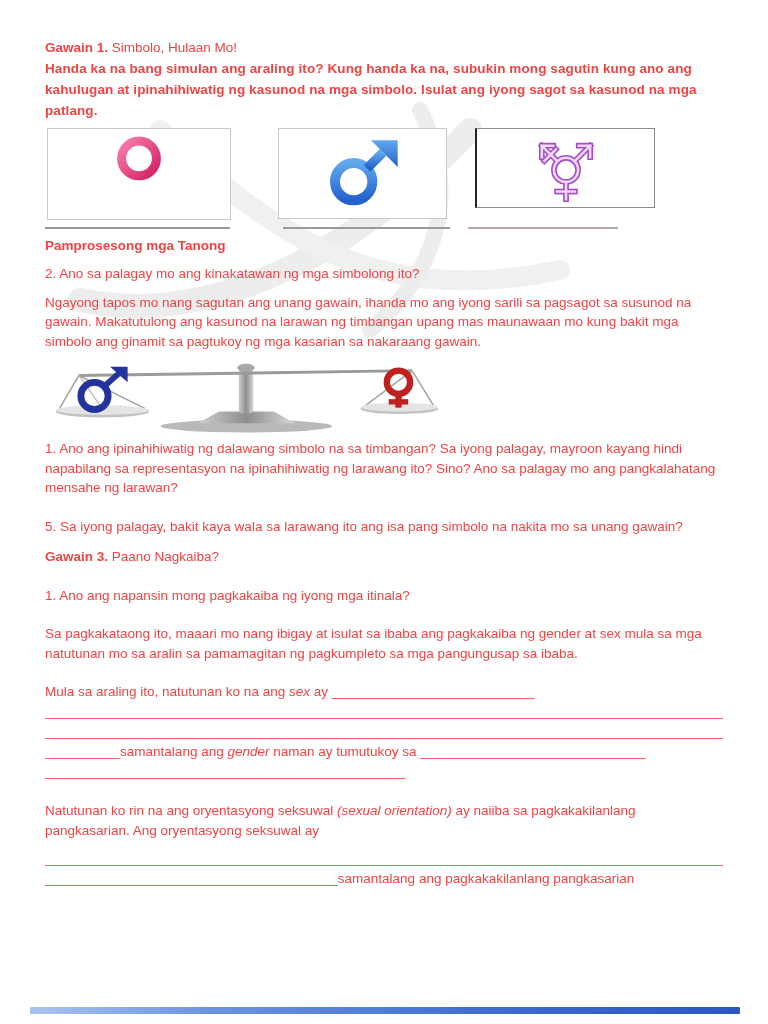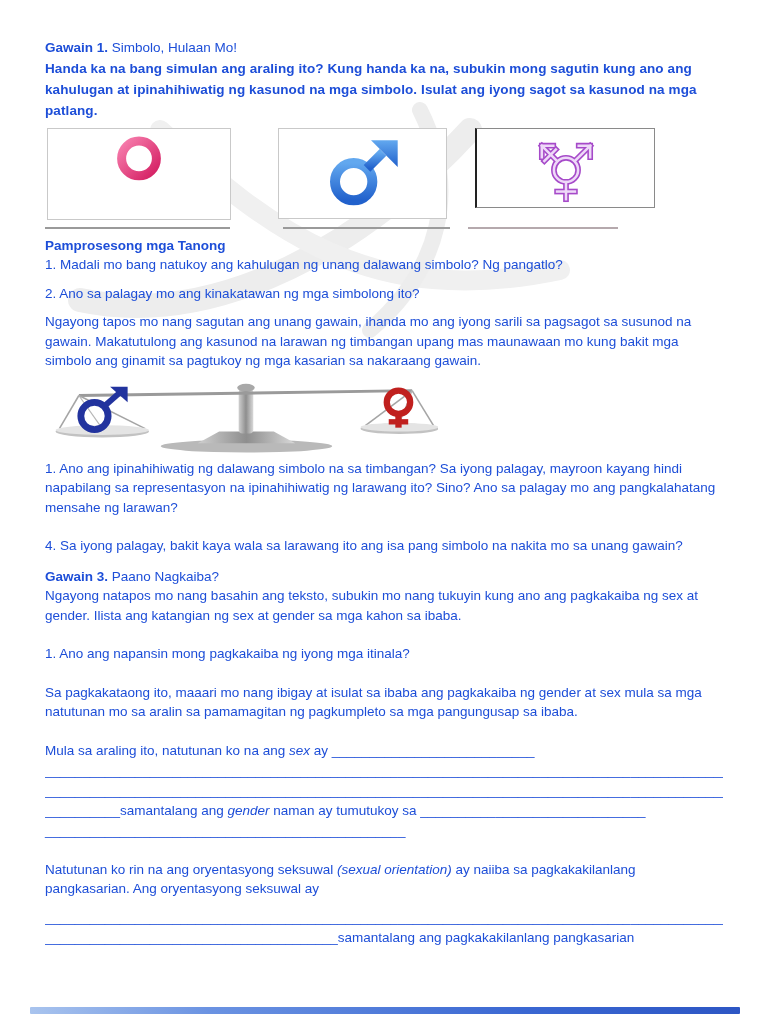--- a/index.html
+++ b/index.html
@@ -1,20 +1,20 @@
 <!DOCTYPE html>
 <html><head>
 <meta charset="utf-8">
 <style>
   * { margin:0; padding:0; box-sizing:border-box; }
   html,body { background:#888; }
   .page {
     position:relative; width:768px; height:1024px; margin:0 auto;
     background:#ffffff; overflow:hidden;
-    font-family:"Liberation Sans", sans-serif; color:#1d4ed8;
+    font-family:"Liberation Sans", sans-serif; color:#ef4444;
   }
   .watermark { position:absolute; left:40px; top:70px; z-index:0; pointer-events:none; }
   .content { position:absolute; left:45px; top:36px; width:678px; z-index:1; }
   p { font-size:13.5px; line-height:19.5px; }
   .b { font-weight:bold; }
   .i { font-style:italic; }
   .heading { margin-top:2px; }
   .intro-bold { font-weight:bold; line-height:21px; letter-spacing:0.1px; }
   .gap { height:19px; }
   .gap-s { height:9px; }
@@ -112,21 +112,20 @@
         </svg>
       </div>
     </div>
     <div class="answer-lines">
       <div class="ans-line ans1"></div>
       <div class="ans-line ans2"></div>
       <div class="ans-line ans3"></div>
     </div>
 
     <p class="b">Pamprosesong mga Tanong</p>
-    <p>1. Madali mo bang natukoy ang kahulugan ng unang dalawang simbolo? Ng pangatlo?</p>
     <div class="gap-s"></div>
     <p>2. Ano sa palagay mo ang kinakatawan ng mga simbolong ito?</p>
     <div class="gap-s"></div>
 
     <p>Ngayong tapos mo nang sagutan ang unang gawain, ihanda mo ang iyong sarili sa pagsagot sa susunod na gawain. Makatutulong ang kasunod na larawan ng timbangan upang mas maunawaan mo kung bakit mga simbolo ang ginamit sa pagtukoy ng mga kasarian sa nakaraang gawain.</p>
 
     <div class="scale-wrap">
       <svg width="385" height="76" viewBox="0 0 390 78">
         <defs>
           <linearGradient id="metal" x1="0" y1="0" x2="1" y2="0">
@@ -164,25 +163,24 @@
         <g stroke="#c0201e" fill="none">
           <circle cx="352" cy="26" r="12" stroke-width="6.5"></circle>
           <line x1="352" y1="38" x2="352" y2="52" stroke-width="6.5"></line>
           <line x1="342" y1="46" x2="362" y2="46" stroke-width="5.5"></line>
         </g>
       </svg>
     </div>
 
     <p>1. Ano ang ipinahihiwatig ng dalawang simbolo na sa timbangan? Sa iyong palagay, mayroon kayang hindi napabilang sa representasyon na ipinahihiwatig ng larawang ito? Sino? Ano sa palagay mo ang pangkalahatang mensahe ng larawan?</p>
     <div class="gap"></div>
-    <p>4. Sa iyong palagay, bakit kaya wala sa larawang ito ang isa pang simbolo na nakita mo sa unang gawain?</p>
+    <p>5. Sa iyong palagay, bakit kaya wala sa larawang ito ang isa pang simbolo na nakita mo sa unang gawain?</p>
     <div class="gap-s"></div>
 
     <p class="heading"><span class="b">Gawain 3.</span> <span>Paano Nagkaiba?</span></p>
-    <p>Ngayong natapos mo nang basahin ang teksto, subukin mo nang tukuyin kung ano ang pagkakaiba ng sex at gender. Ilista ang katangian ng sex at gender sa mga kahon sa ibaba.</p>
     <div class="gap"></div>
     <p>1. Ano ang napansin mong pagkakaiba ng iyong mga itinala?</p>
     <div class="gap"></div>
 
     <p>Sa pagkakataong ito, maaari mo nang ibigay at isulat sa ibaba ang pagkakaiba ng gender at sex mula sa mga natutunan mo sa aralin sa pamamagitan ng pagkumpleto sa mga pangungusap sa ibaba.</p>
     <div class="gap"></div>
 
     <p class="fill"><span>Mula sa araling ito, natutunan ko na ang </span><span class="i">sex</span><span> ay </span><span>___________________________</span></p>
     <p class="fill clip">____________________________________________________________________________________________</p>
     <p class="fill clip">____________________________________________________________________________________________</p>

